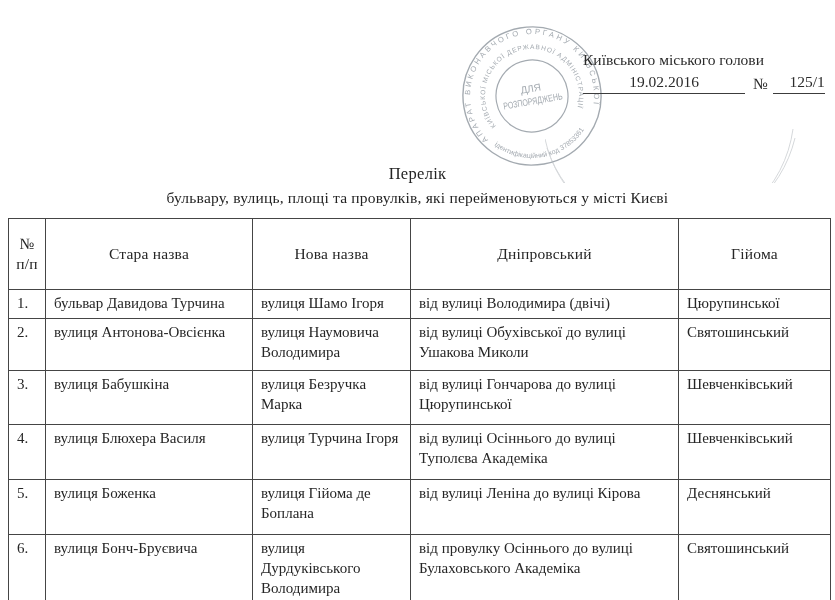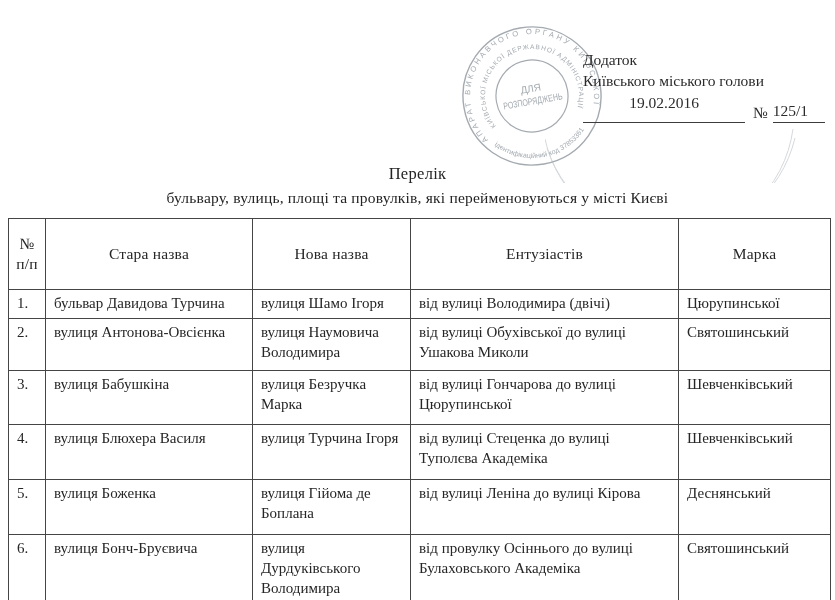--- a/index.html
+++ b/index.html
@@ -16,23 +16,23 @@
   .stamp text{fill:#9aa1a8;font-family:"Liberation Sans","DejaVu Sans",sans-serif;}
   .stamp circle{fill:none;stroke:#9aa1a8;}
   .ghost{position:absolute;left:545px;top:105px;width:256px;height:78px;opacity:.55;pointer-events:none;}
   .ghost path.line{fill:none;stroke:#b3b8bd;stroke-width:1;}
   .ghost text{fill:#a9aeb4;font-family:"Liberation Sans","DejaVu Sans",sans-serif;}
 
   
   .hdr{position:absolute;left:583px;top:49px;width:245px;font-size:15.5px;line-height:21px;color:#2b2b2b;}
   .hdr .line{white-space:nowrap;}
   .dateline{display:flex;align-items:flex-end;margin-top:1px;font-size:15.5px;}
-  .u-date{display:inline-block;width:162px;border-bottom:1.4px solid #3c3c3c;text-align:center;padding-bottom:9px;}
+  .u-date{display:inline-block;width:162px;border-bottom:1.4px solid #3c3c3c;text-align:center;padding-bottom:1px;}
   .no-sign{margin-left:8px;margin-right:5px;}
-  .u-num{display:inline-block;width:52px;border-bottom:1.4px solid #3c3c3c;text-align:left;padding-bottom:1px;}
+  .u-num{display:inline-block;width:52px;border-bottom:1.4px solid #3c3c3c;text-align:right;padding-bottom:1px;}
 
   
   .title{position:absolute;left:0;top:164px;width:100%;text-align:center;color:#242424;}
   .title .t1{font-size:16.5px;margin-bottom:5px;letter-spacing:.3px;}
   .title .t2{font-size:15.5px;letter-spacing:.2px;font-family:Liberation Serif, serif;}
 
   
   table.doc{
     position:absolute;left:8px;top:218px;width:822px;
     border-collapse:collapse;table-layout:fixed;
@@ -94,21 +94,20 @@
         <path id="ghostArc" d="M 6 24 A 122 122 0 0 0 244 14"></path>
       </defs>
     <path class="line" d="M 0 34 A 126 126 0 0 0 248 24"></path>
     <path class="line" d="M 2 43 A 129 129 0 0 0 250 33"></path>
     <text font-size="8.5" letter-spacing="1.4">
       <textPath href="#ghostArc" startOffset="22%">нфікаційний код 3</textPath>
     </text>
   </svg>
 
   <div class="hdr">
-    <div class="line">Додаток</div>
     <div class="line">Київського міського голови</div>
     <div class="dateline">
       <span class="u-date">19.02.2016</span>
       <span class="no-sign">№</span>
       <span class="u-num">125/1</span>
     </div>
   </div>
 
   <div class="title">
     <div class="t1">Перелік</div>
@@ -121,22 +120,22 @@
         <col class="c2">
         <col class="c3">
         <col class="c4">
         <col class="c5">
     </colgroup>
     <thead>
       <tr>
         <th>№ п/п</th>
         <th>Стара назва</th>
         <th>Нова назва</th>
-        <th>Ентузіастів</th>
-        <th>Марка</th>
+        <th>Дніпровський</th>
+        <th>Гійома</th>
       </tr>
     </thead>
     <tbody>
     <tr>
       <td class="num">1.</td>
       <td>бульвар Давидова Турчина</td>
       <td>вулиця Шамо Ігоря</td>
       <td>від вулиці Володимира (двічі)</td>
       <td>Цюрупинської</td>
     </tr>
@@ -154,21 +153,21 @@
       <td>вулиця Бабушкіна</td>
       <td>вулиця Безручка Марка</td>
       <td>від вулиці Гончарова до вулиці Цюрупинської</td>
       <td>Шевченківський</td>
     </tr>
 
     <tr>
       <td class="num">4.</td>
       <td>вулиця Блюхера Василя</td>
       <td>вулиця Турчина Ігоря</td>
-      <td>від вулиці Стеценка до вулиці Туполєва Академіка</td>
+      <td>від вулиці Осіннього до вулиці Туполєва Академіка</td>
       <td>Шевченківський</td>
     </tr>
 
     <tr>
       <td class="num">5.</td>
       <td>вулиця Боженка</td>
       <td>вулиця Гійома де Боплана</td>
       <td>від вулиці Леніна до вулиці Кірова</td>
       <td>Деснянський</td>
     </tr>

